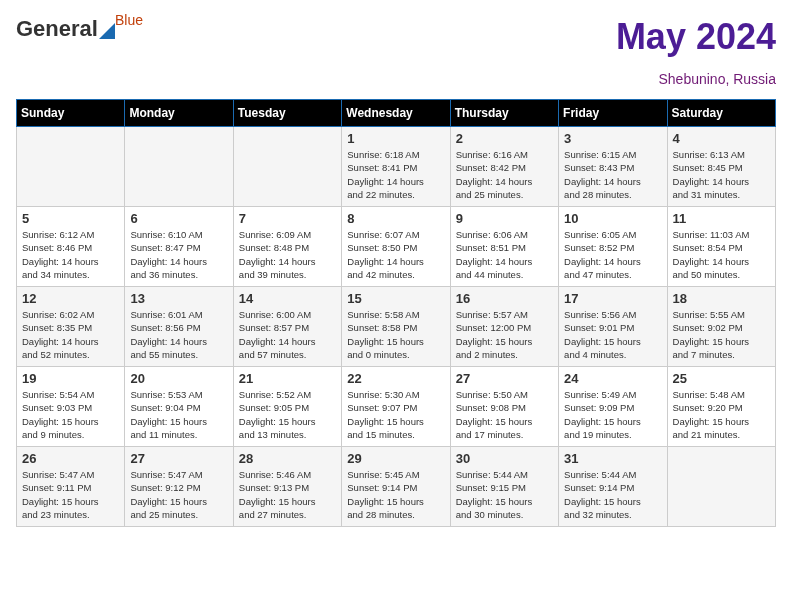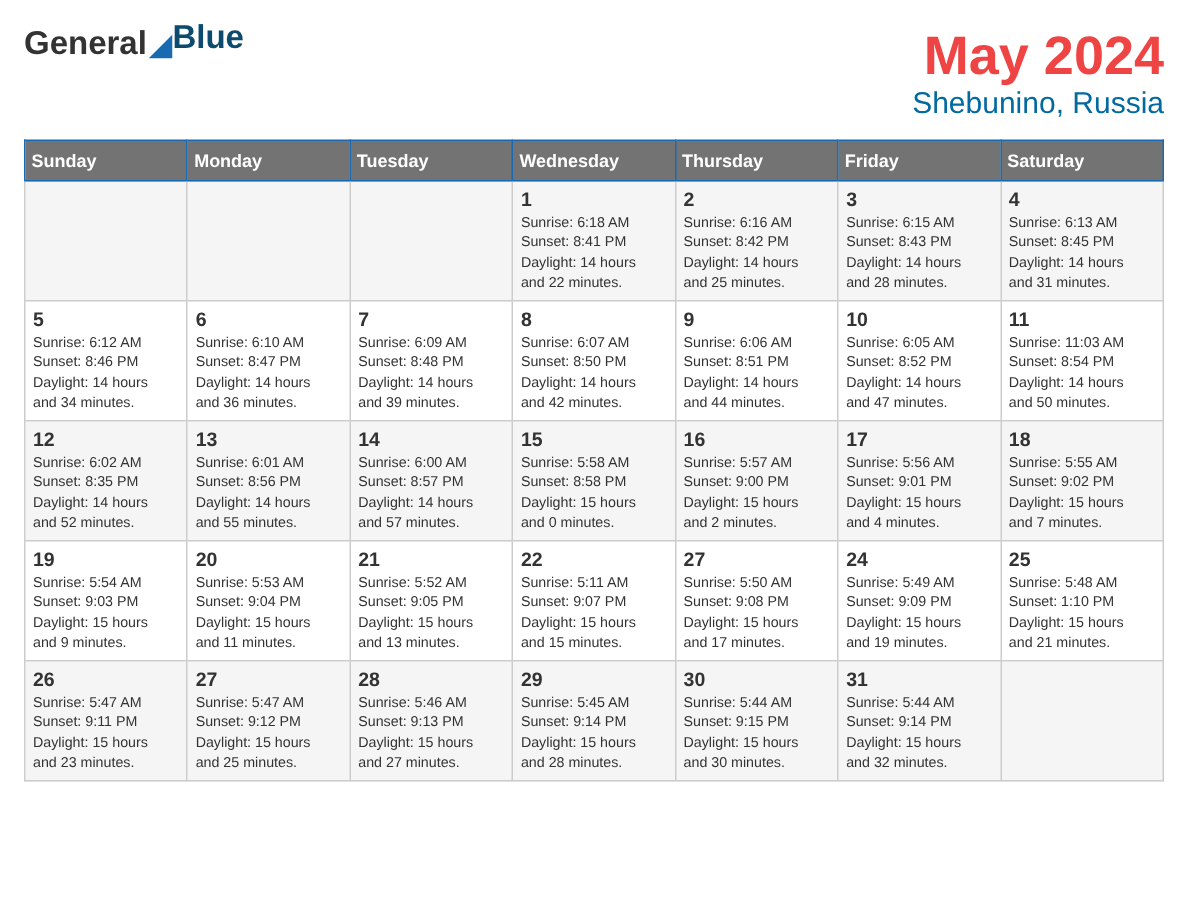--- a/index.html
+++ b/index.html
@@ -15,33 +15,34 @@
       justify-content: space-between;
       align-items: flex-start;
       margin-bottom: 12px;
     }
     .title-section {
       text-align: right;
     }
     .month-year {
       font-size: 36px;
       font-weight: bold;
-      color: #ef4444;
+      color: #4c1d95;
     }
     .location {
-      font-size: 20px;
-      color: #0369a1;
+      font-size: 14px;
+      color: #701a75;
+      margin-top: 13px;
     }
     table {
       width: 100%;
       border-collapse: collapse;
       table-layout: fixed;
     }
     thead th {
-      background-color: #737373;
+      background-color: #000000;
       color: #fff;
       font-size: 12px;
       font-weight: bold;
       padding: 6px 4px;
       text-align: left;
       border: 1px solid #1a6ab1;
     }
     tbody td {
       border: 1px solid #ccc;
       vertical-align: top;
@@ -83,21 +84,21 @@
 
 <div class="header">
   <div class="logo-row">
     <div class="logo-text">
       <div style="display:flex; align-items:center;">
         <span style="font-size:22px; font-weight:bold; color:#333;">General</span>
         <svg width="16" height="20" viewBox="0 0 16 20" style="margin-left:1px;">
           <polygon points="0,20 16,20 16,4" fill="#1a6ab1"></polygon>
         </svg>
       </div>
-      <span style="font-size:22px; font-weight:bold; color:#0c4a6e; margin-top:-4px;">Blue</span>
+      <span style="font-size:14px; font-weight:normal; color:#c2410c; margin-top:-4px;">Blue</span>
     </div>
   </div>
   <div class="title-section">
     <div class="month-year">May 2024</div>
     <div class="location">Shebunino, Russia</div>
   </div>
 </div>
 
 <table>
   <thead>
@@ -221,21 +222,21 @@
         <td>
           <span class="day-number">15</span>
           <div class="cell-text">Sunrise: 5:58 AM</div>
           <div class="cell-text">Sunset: 8:58 PM</div>
           <div class="cell-text">Daylight: 15 hours</div>
           <div class="cell-text">and 0 minutes.</div>
         </td>
         <td>
           <span class="day-number">16</span>
           <div class="cell-text">Sunrise: 5:57 AM</div>
-          <div class="cell-text">Sunset: 9:00 PM</div>
+          <div class="cell-text">Sunset: 12:00 PM</div>
           <div class="cell-text">Daylight: 15 hours</div>
           <div class="cell-text">and 2 minutes.</div>
         </td>
         <td>
           <span class="day-number">17</span>
           <div class="cell-text">Sunrise: 5:56 AM</div>
           <div class="cell-text">Sunset: 9:01 PM</div>
           <div class="cell-text">Daylight: 15 hours</div>
           <div class="cell-text">and 4 minutes.</div>
         </td>
@@ -264,21 +265,21 @@
         </td>
         <td>
           <span class="day-number">21</span>
           <div class="cell-text">Sunrise: 5:52 AM</div>
           <div class="cell-text">Sunset: 9:05 PM</div>
           <div class="cell-text">Daylight: 15 hours</div>
           <div class="cell-text">and 13 minutes.</div>
         </td>
         <td>
           <span class="day-number">22</span>
-          <div class="cell-text">Sunrise: 5:11 AM</div>
+          <div class="cell-text">Sunrise: 5:30 AM</div>
           <div class="cell-text">Sunset: 9:07 PM</div>
           <div class="cell-text">Daylight: 15 hours</div>
           <div class="cell-text">and 15 minutes.</div>
         </td>
         <td>
           <span class="day-number">27</span>
           <div class="cell-text">Sunrise: 5:50 AM</div>
           <div class="cell-text">Sunset: 9:08 PM</div>
           <div class="cell-text">Daylight: 15 hours</div>
           <div class="cell-text">and 17 minutes.</div>
@@ -286,21 +287,21 @@
         <td>
           <span class="day-number">24</span>
           <div class="cell-text">Sunrise: 5:49 AM</div>
           <div class="cell-text">Sunset: 9:09 PM</div>
           <div class="cell-text">Daylight: 15 hours</div>
           <div class="cell-text">and 19 minutes.</div>
         </td>
         <td>
           <span class="day-number">25</span>
           <div class="cell-text">Sunrise: 5:48 AM</div>
-          <div class="cell-text">Sunset: 1:10 PM</div>
+          <div class="cell-text">Sunset: 9:20 PM</div>
           <div class="cell-text">Daylight: 15 hours</div>
           <div class="cell-text">and 21 minutes.</div>
         </td>
       </tr>
       <tr>
         <td>
           <span class="day-number">26</span>
           <div class="cell-text">Sunrise: 5:47 AM</div>
           <div class="cell-text">Sunset: 9:11 PM</div>
           <div class="cell-text">Daylight: 15 hours</div>

